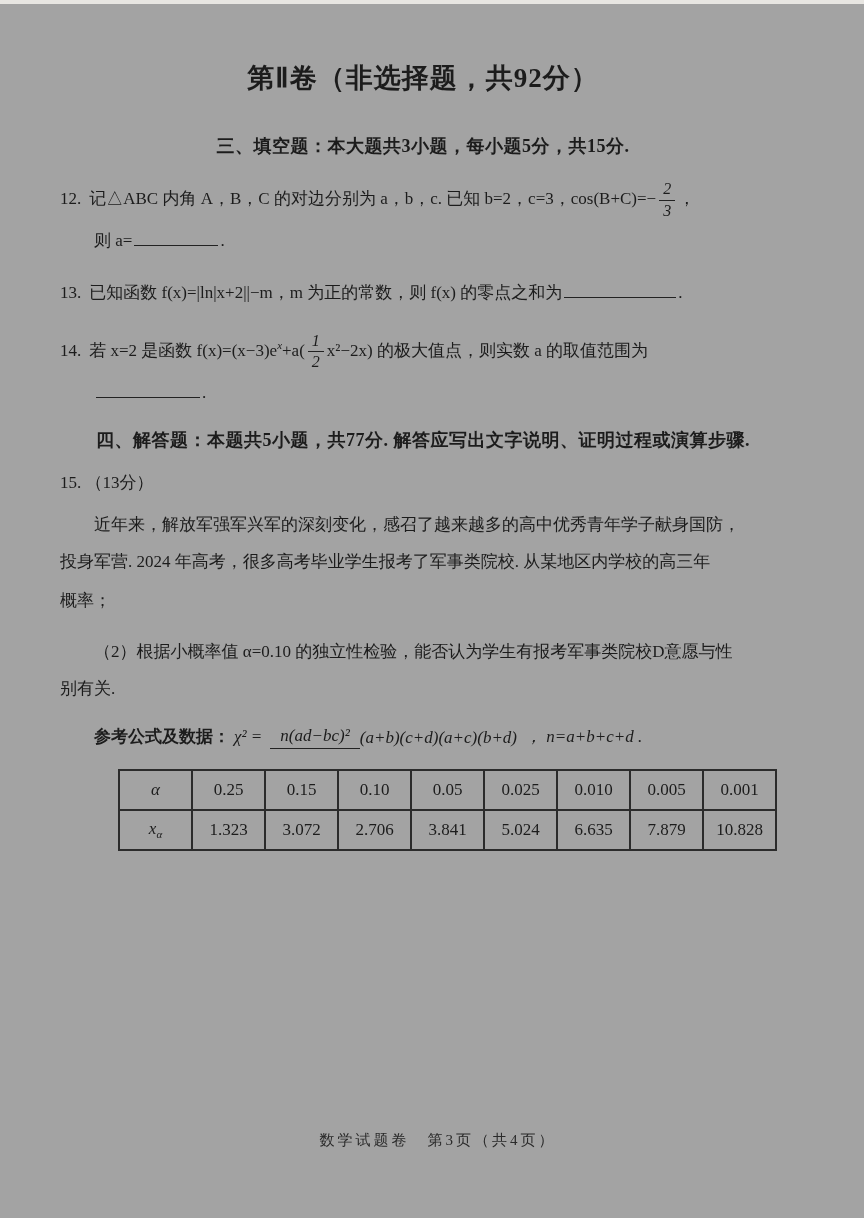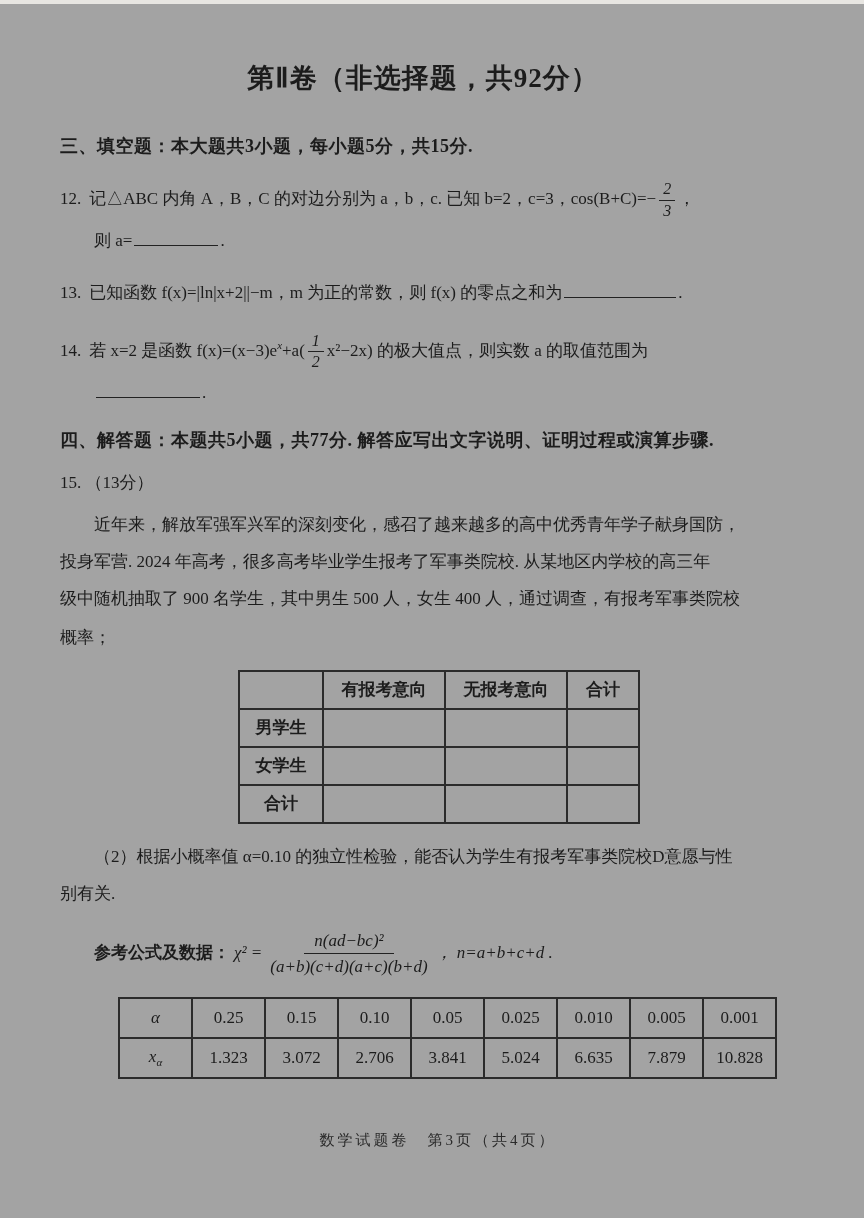--- a/index.html
+++ b/index.html
@@ -22,20 +22,21 @@
     font-size:27px;
     font-weight:700;
     letter-spacing:1px;
     font-family:"Liberation Serif", serif;
   }
   .sec-heading{
     margin-top:38px;
     font-weight:700;
     font-size:18px;
     letter-spacing:.5px;
+    text-align:center;
   }
   .qline{margin-top:18px;line-height:30px;}
   .qline.tall{line-height:46px;}
   .qline .qnum{margin-right:8px;}
   .qline.cont{padding-left:34px;margin-top:4px;}
   .blank{
     display:inline-block;
     border-bottom:1.6px solid #222;
     height:1.05em;
     vertical-align:baseline;
@@ -74,21 +75,21 @@
   .ctable .col-no{width:108px;}
   .ctable .col-total{width:58px;}
   .formula-line{
     margin-top:18px;
     display:flex;align-items:center;
     line-height:1.2;
   }
   .formula-line .flabel{font-weight:600;font-family:"Liberation Sans", sans-serif;}
   .formula-line .math{font-style:italic;margin:0 4px;}
   .bigfrac{
-    display:inline-flex;flex-direction:column;align-items:center;
+    display:inline-flex;flex-direction:row;align-items:center;
     vertical-align:middle;line-height:1.25;margin:0 4px;font-style:italic;
   }
   .bigfrac .fnum{border-bottom:1.6px solid #222;padding:0 10px 2px;}
   .bigfrac .fden{padding-top:2px;}
   .vtable{
     border-collapse:collapse;
     margin:20px 0 0 58px;
     font-size:17px;
   }
   .vtable td{
@@ -150,55 +151,26 @@
   <div class="sec-heading" style="margin-top:20px;">四、解答题：本题共5小题，共77分. 解答应写出文字说明、证明过程或演算步骤.</div>
 
   <div class="q15-head">
     <span class="qnum">15.</span>
     <span>（13分）</span>
   </div>
 
   <div class="para">
     <div class="para-line indent">近年来，解放军强军兴军的深刻变化，感召了越来越多的高中优秀青年学子献身国防，</div>
     <div class="para-line">投身军营. 2024 年高考，很多高考毕业学生报考了军事类院校. 从某地区内学校的高三年</div>
-    <div class="para-line">级中随机抽取了 900 名学生，其中男生 500 人，女生 400 人，通过调查，有报考军事类院校</div>
   </div>
 
   <div class="part">
     <div class="para-line">概率；</div>
   </div>
 
-  <table class="ctable">
-    <tbody>
-      <tr>
-        <td class="col-label"></td>
-        <td class="col-yes">有报考意向</td>
-        <td class="col-no">无报考意向</td>
-        <td class="col-total">合计</td>
-      </tr>
-      <tr>
-        <td>男学生</td>
-        <td></td>
-        <td></td>
-        <td></td>
-      </tr>
-      <tr>
-        <td>女学生</td>
-        <td></td>
-        <td></td>
-        <td></td>
-      </tr>
-      <tr>
-        <td>合计</td>
-        <td></td>
-        <td></td>
-        <td></td>
-      </tr>
-    </tbody>
-  </table>
 
   <div class="part" style="margin-top:14px;">
     <div class="para-line indent">（2）根据小概率值 α=0.10 的独立性检验，能否认为学生有报考军事类院校D意愿与性</div>
     <div class="para-line">别有关.</div>
   </div>
 
   <div class="formula-line" style="padding-left:34px;">
     <span class="flabel">参考公式及数据：</span>
     <span class="math">χ² =</span>
     <span class="bigfrac">

